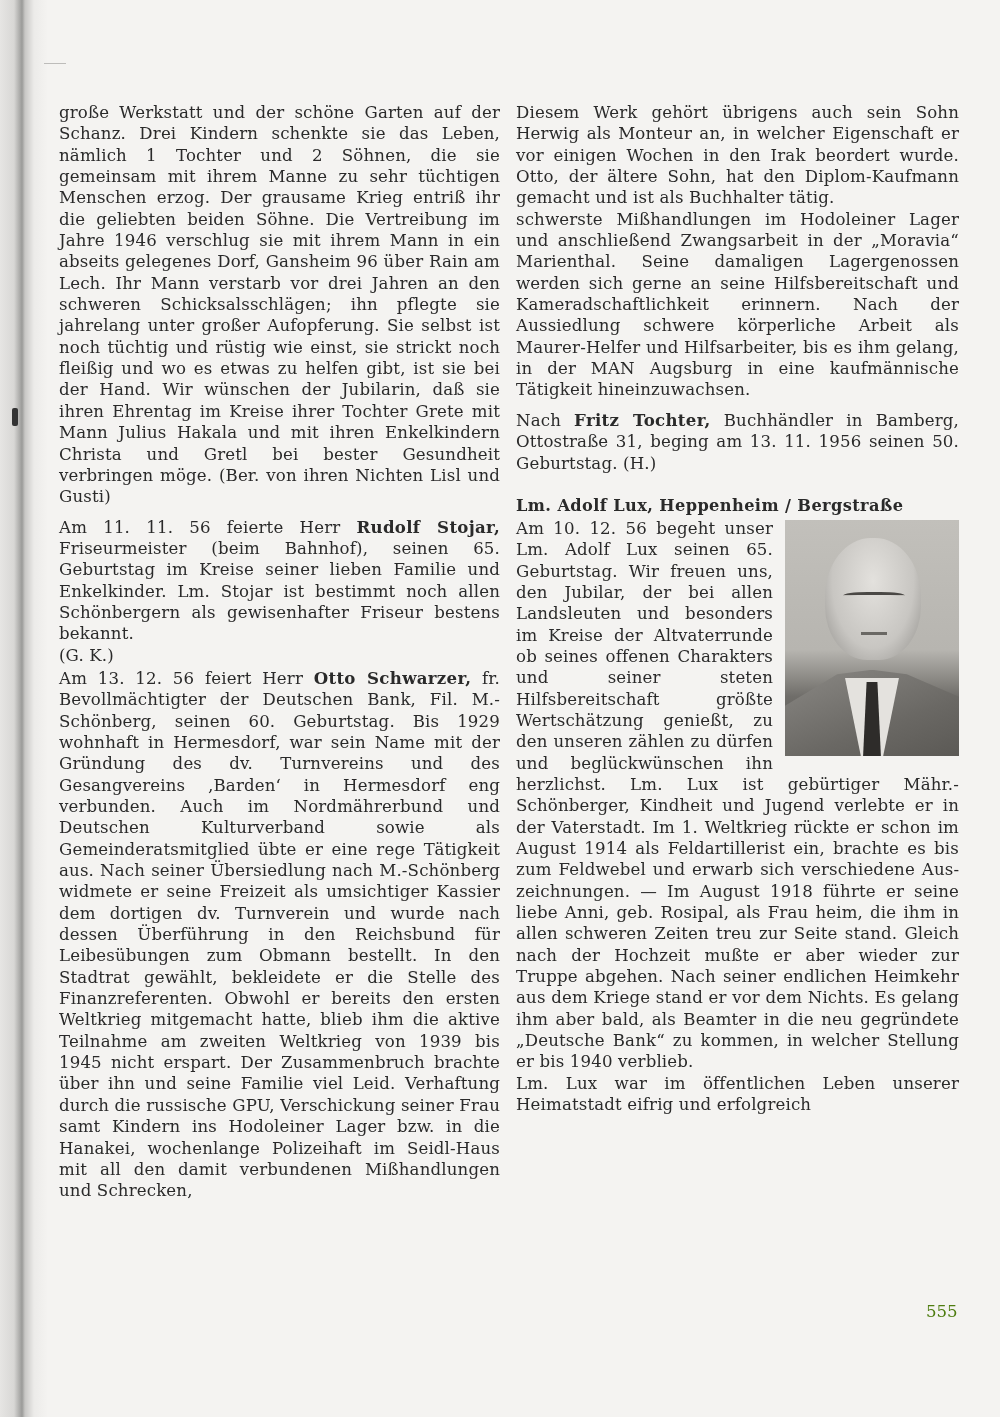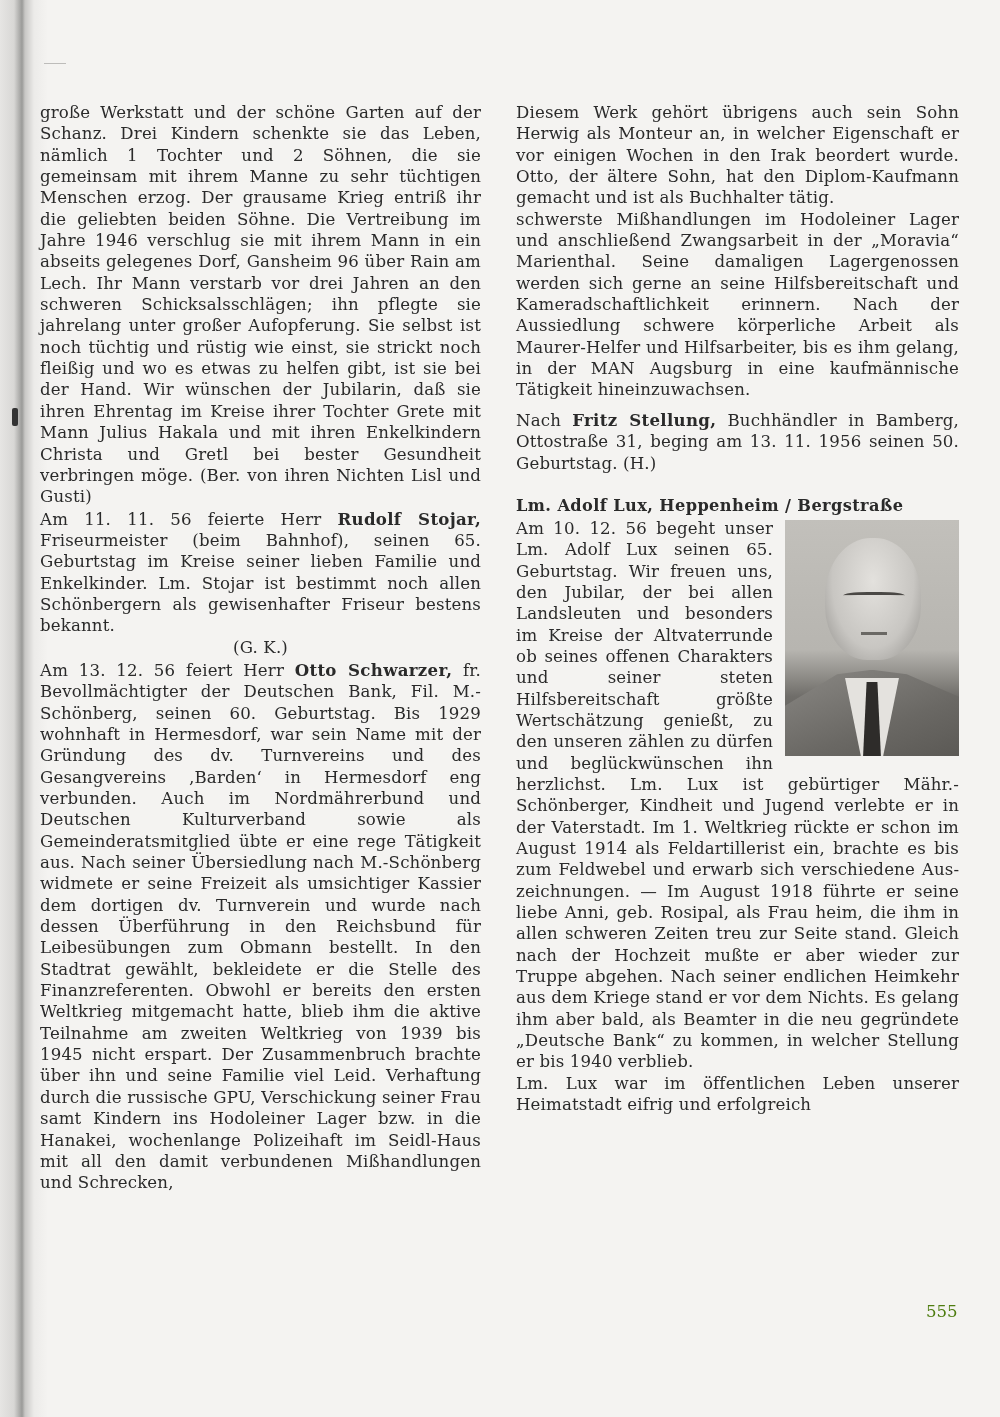--- a/index.html
+++ b/index.html
@@ -17,26 +17,26 @@
     position: absolute; left: 12px; top: 408px; width: 6px; height: 18px;
     background: #333; border-radius: 2px;
   }
   .top-dash {
     position: absolute; left: 44px; top: 63px; width: 22px; height: 1px; background: #bdbcba;
   }
   .col {
     position: absolute; top: 102px; width: 441px;
     font-size: 16.6px; line-height: 21.35px; letter-spacing: 0.15px;
   }
-  .col-left { left: 40px; }
+  .col-left { left: 59px; }
   .col-right { left: 516px; width: 443px; }
   p { margin: 0; text-align: justify; hyphens: manual; }
   p.gap { margin-top: 9px; }
   b { font-weight: bold; letter-spacing: 0.3px; }
-  .sign { text-align: center; }
+  .sign { text-align: left; }
   .heading {
     margin-top: 20px; font-weight: bold; font-size: 16.2px; letter-spacing: 0.4px;
     white-space: nowrap; line-height: 24px;
   }
   .photo {
     float: right; width: 174px; height: 236px; margin: 2px 0 2px 12px;
     background: radial-gradient(ellipse 38% 30% at 52% 36%, #d8d6d2 0%, #bdbbb7 45%, transparent 70%),
                 linear-gradient(180deg, #c2c0bb 0%, #b7b5b0 55%, #6f6d69 75%, #55534f 100%);
     position: relative; overflow: hidden;
   }
@@ -72,35 +72,35 @@
 </head>
 <body>
 
 <div class="binding"></div>
 <div class="binding-mark"></div>
 <div class="top-dash"></div>
 
 <div class="col col-left">
   <p>große Werkstatt und der schöne Garten auf der Schanz. Drei Kindern schenkte sie das Leben, nämlich 1 Tochter und 2 Söh­nen, die sie gemeinsam mit ihrem Manne zu sehr tüchtigen Menschen erzog. Der grausame Krieg entriß ihr die geliebten beiden Söhne. Die Vertreibung im Jahre 1946 verschlug sie mit ihrem Mann in ein abseits gelegenes Dorf, Gansheim 96 über Rain am Lech. Ihr Mann verstarb vor drei Jahren an den schweren Schicksalsschlä­gen; ihn pflegte sie jahrelang unter großer Aufopferung. Sie selbst ist noch tüchtig und rüstig wie einst, sie strickt noch fleißig und wo es etwas zu helfen gibt, ist sie bei der Hand. Wir wünschen der Jubilarin, daß sie ihren Ehrentag im Kreise ihrer Tochter Grete mit Mann Julius Hakala und mit ihren Enkelkindern Christa und Gretl bei bester Gesundheit verbringen möge. (Ber. von ihren Nichten Lisl und Gusti)</p>
 
-  <div class="gap" style="margin-top:1px">
+  <div class="gap" style="margin-top:9px">
     <p><span>Am 11. 11. 56 feierte Herr </span><b>Rudolf Stojar,</b><span> Friseurmeister (beim Bahnhof), seinen 65. Geburtstag im Kreise seiner lieben Fa­milie und Enkelkinder. Lm. Stojar ist be­stimmt noch allen Schönbergern als ge­wisenhafter Friseur bestens bekannt.</span></p>
     <p class="sign">(G. K.)</p>
   </div>
 
   <div style="margin-top:2px">
     <p><span>Am 13. 12. 56 feiert Herr </span><b>Otto Schwarzer,</b><span> fr. Bevollmächtigter der Deutschen Bank, Fil. M.-Schönberg, seinen 60. Geburtstag. Bis 1929 wohnhaft in Hermesdorf, war sein Name mit der Gründung des dv. Turnvereins und des Gesangvereins ‚Bar­den‘ in Hermesdorf eng verbunden. Auch im Nordmährerbund und Deutschen Kul­turverband sowie als Gemeinderatsmit­glied übte er eine rege Tätigkeit aus. Nach seiner Übersiedlung nach M.-Schönberg widmete er seine Freizeit als umsichtiger Kassier dem dortigen dv. Turnverein und wurde nach dessen Überführung in den Reichsbund für Leibesübungen zum Ob­mann bestellt. In den Stadtrat gewählt, bekleidete er die Stelle des Finanzreferen­ten. Obwohl er bereits den ersten Welt­krieg mitgemacht hatte, blieb ihm die ak­tive Teilnahme am zweiten Weltkrieg von 1939 bis 1945 nicht erspart. Der Zusam­menbruch brachte über ihn und seine Fa­milie viel Leid. Verhaftung durch die rus­sische GPU, Verschickung seiner Frau samt Kindern ins Hodoleiner Lager bzw. in die Hanakei, wochenlange Polizeihaft im Seidl-Haus mit all den damit verbun­denen Mißhandlungen und Schrecken,</span></p>
   </div>
 </div>
 
 <div class="col col-right">
   <p>Diesem Werk gehört übrigens auch sein Sohn Herwig als Monteur an, in welcher Eigenschaft er vor einigen Wochen in den Irak beordert wurde. Otto, der ältere Sohn, hat den Diplom-Kaufmann gemacht und ist als Buchhalter tätig.</p>
   <p>schwerste Mißhandlungen im Hodoleiner Lager und anschließend Zwangsarbeit in der „Moravia“ Marienthal. Seine damali­gen Lagergenossen werden sich gerne an seine Hilfsbereitschaft und Kameradschaft­lichkeit erinnern. Nach der Aussiedlung schwere körperliche Arbeit als Maurer-Helfer und Hilfsarbeiter, bis es ihm ge­lang, in der MAN Augsburg in eine kauf­männische Tätigkeit hineinzuwachsen.</p>
 
-  <p class="gap"><span>Nach </span><b>Fritz Stellung,</b><span> Buchhändler in Bam­berg, Ottostraße 31, beging am 13. 11. 1956 seinen 50. Geburtstag. (H.)</span></p>
+  <p class="gap"><span>Nach </span><b>Fritz Tochter,</b><span> Buchhändler in Bam­berg, Ottostraße 31, beging am 13. 11. 1956 seinen 50. Geburtstag. (H.)</span></p>
 
   <div class="heading">Lm. Adolf Lux, Heppenheim / Bergstraße</div>
 
   <div>
     <div class="photo" title="Portrait photo of Adolf Lux">
       <div class="jacket"></div>
       <div class="shirt"></div>
       <div class="tie"></div>
       <div class="head"></div>
       <div class="eyes"></div>

